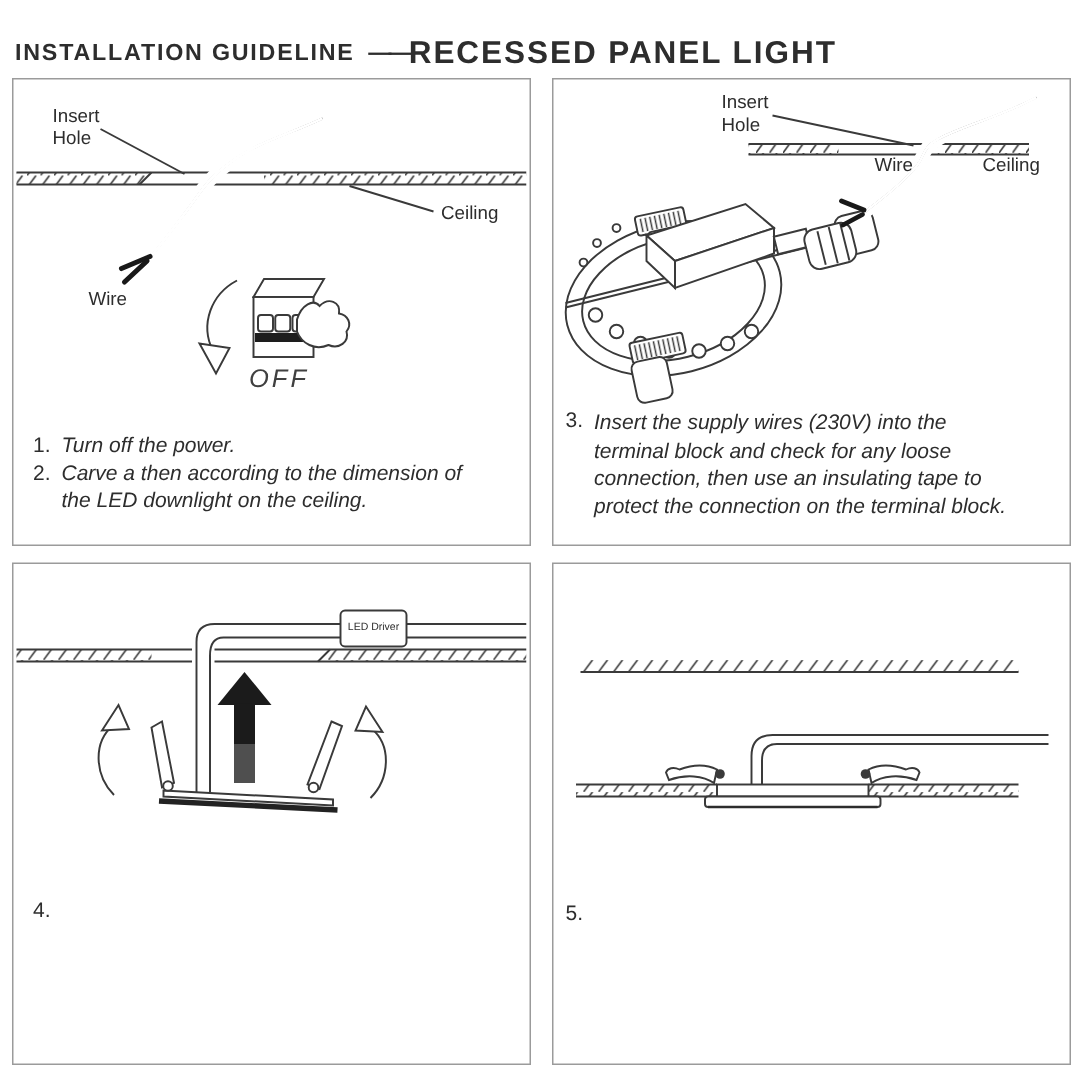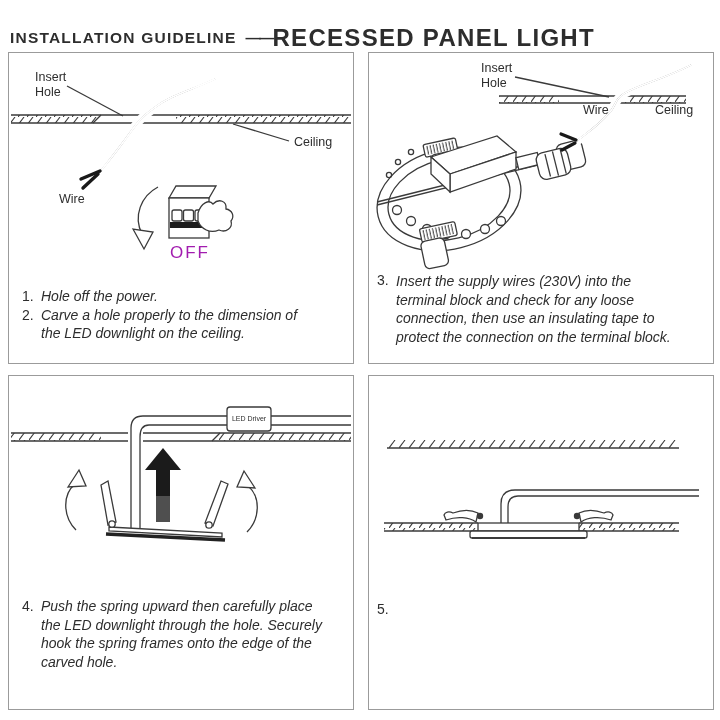--- a/index.html
+++ b/index.html
@@ -4,36 +4,36 @@
 <style>
   html,body { margin:0; padding:0; }
   body {
     width:720px; height:720px; position:relative; background:#ffffff;
     font-family:"Liberation Sans", sans-serif; overflow:hidden;
   }
   .title { position:absolute; left:10px; top:24px; display:flex; align-items:center;
     font-weight:700; color:var(--text,#2d2d2d); white-space:nowrap; }
   .t-left { font-size:15.5px; letter-spacing:1.2px; }
   .t-sep  { font-size:15.5px; margin-left:9px; letter-spacing:-2px; }
-  .t-right{ font-size:24px; letter-spacing:1.3px; }
+  .t-right{ font-size:21px; letter-spacing:1.3px; }
 
   .panel { position:absolute; border:1px solid var(--border,#9b9b9b); background:#fff; }
   #panel1 { left:8px;   top:52px;  width:344px; height:310px; }
   #panel2 { left:368px; top:52px;  width:344px; height:310px; }
   #panel3 { left:8px;   top:375px; width:344px; height:333px; }
   #panel4 { left:368px; top:375px; width:344px; height:333px; }
 
   svg.illus { position:absolute; left:0; top:0; display:block; }
   .ln  { fill:none; stroke:var(--line,#3a3a3a); stroke-width:1.3; }
   .wf  { fill:#ffffff; stroke:var(--line,#3a3a3a); stroke-width:1.3; }
   .halo{ fill:none; stroke:#ffffff; }
 
   .lbl { position:absolute; color:var(--text,#2d2d2d); font-size:12.5px; line-height:15px;
          white-space:pre-line; }
-  .off { font-size:17px; letter-spacing:2px; width:48px; text-align:center; color:#a21caf; }
+  .off { font-size:17px; letter-spacing:2px; width:48px; color:#404040;font-style:italic; }
   .drv { font-size:7px; width:44px; text-align:center; line-height:9px; }
 
   .steps { position:absolute; right:4px; }
   #panel1 .steps { top:234px; left:13px; }
   #panel2 .steps { top:219px; left:8px;  }
   #panel3 .steps { top:221px; left:13px; }
   #panel4 .steps { top:225px; left:8px;  }
   .step { display:flex; color:var(--text,#2d2d2d); font-size:14px; line-height:18.6px; }
   .step .num { flex:none; width:19px; }
   .step .txt { white-space:pre-line;font-style:italic; }
@@ -86,25 +86,25 @@
     </g>
   </svg>
   <div class="lbl" style="left:26px; top:17px;">Insert
 Hole</div>
   <div class="lbl" style="left:285px; top:82px;">Ceiling</div>
   <div class="lbl" style="left:50px; top:139px;">Wire</div>
   <div class="lbl off" style="left:157px; top:192px;">OFF</div>
   <div class="steps">
     <div class="step">
       <span class="num">1.</span>
-      <span class="txt">Hole off the power.</span>
+      <span class="txt">Turn off the power.</span>
     </div>
     <div class="step">
       <span class="num">2.</span>
-      <span class="txt">Carve a hole properly to the dimension of
+      <span class="txt">Carve a then according to the dimension of
 the LED downlight on the ceiling.</span>
     </div>
   </div>
 </div>
 
 <div class="panel" id="panel2">
   <svg class="illus" width="342" height="218" viewBox="0 0 342 218">
     <defs>
       <pattern id="hz2" width="9" height="7" patternUnits="userSpaceOnUse">
         <line x1="0" y1="7" x2="5" y2="0" stroke="#3a3a3a" stroke-width="1.1"></line>
@@ -227,24 +227,20 @@
     </g>
     <g>
       <path class="ln" stroke-width="1.8" d="M238,156 C251,143 252,121 239,110"></path>
       <polygon class="wf" points="246,112 235,95 228,111"></polygon>
     </g>
   </svg>
   <div class="lbl drv" style="left:218px; top:38px;">LED Driver</div>
   <div class="steps">
     <div class="step">
       <span class="num">4.</span>
-      <span class="txt">Push the spring upward then carefully place
-the LED downlight through the hole. Securely
-hook the spring frames onto the edge of the
-carved hole.</span>
     </div>
   </div>
 </div>
 
 <div class="panel" id="panel4">
   <svg class="illus" width="342" height="224" viewBox="0 0 342 224">
     <defs>
       <pattern id="hz4" width="10" height="8" patternUnits="userSpaceOnUse">
         <line x1="0" y1="8" x2="6" y2="0" stroke="#3a3a3a" stroke-width="1.1"></line>
       </pattern>

